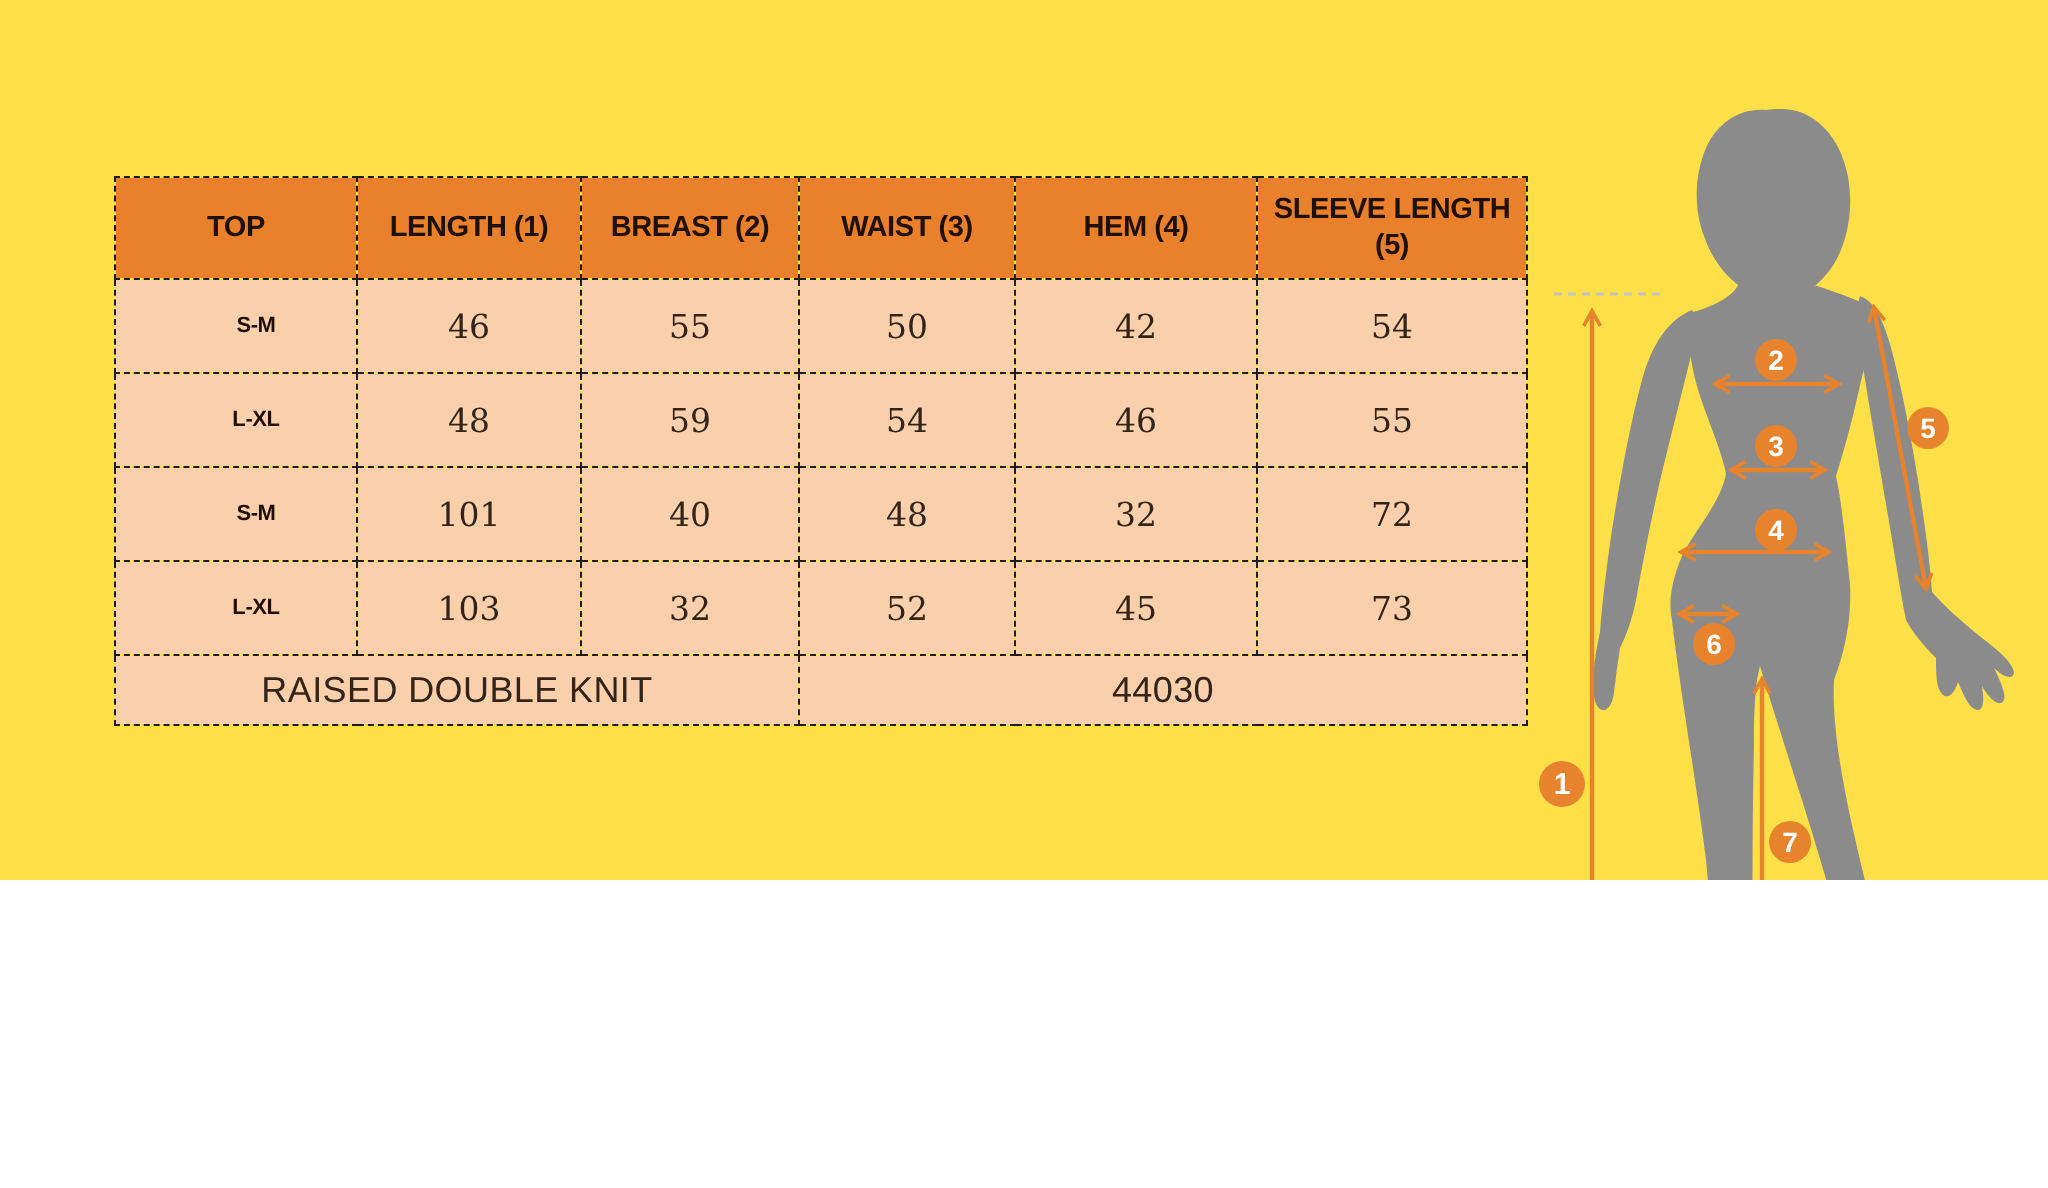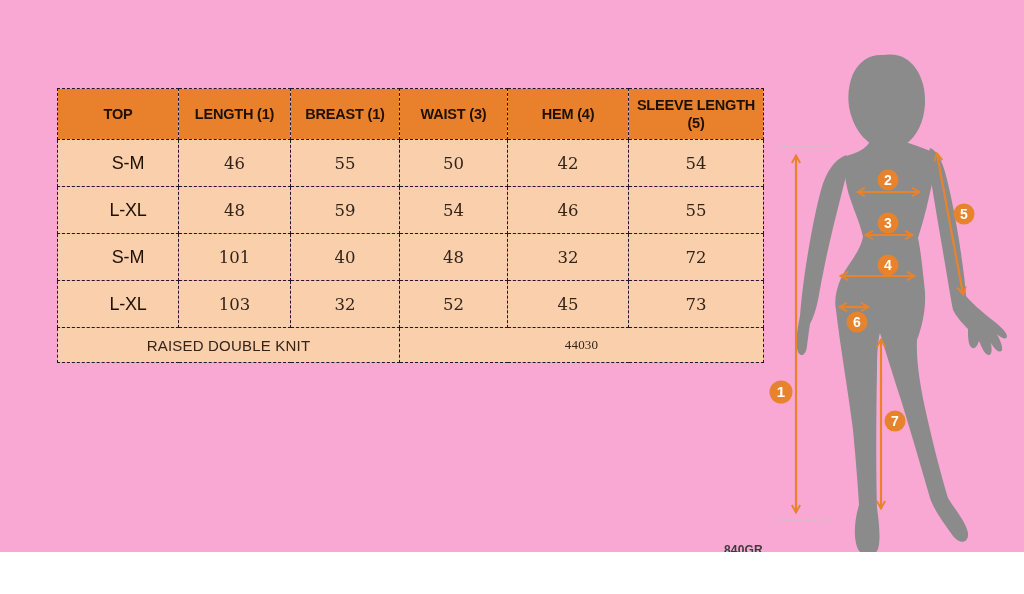--- a/index.html
+++ b/index.html
@@ -3,50 +3,50 @@
 <meta charset="utf-8">
 <style>
   :root{
     --orange:#E8802C; --peach:#F9CFAC; --border:#1c1c1c;
     --header-text:#1f1003; --data-text:#33241a;
     --gray:#8b8b8b; --arrow:#E8832D; --guide:#c4c4c4;
   }
   *{margin:0;padding:0;box-sizing:border-box}
   html,body{background:#fff}
   .canvas{
-    position:relative;width:1024px;height:552px;background:#f9a8d4;
+    position:relative;width:1024px;height:440px;background:#fde047;
     overflow:hidden;font-family:"Liberation Sans",sans-serif;
   }
   table.size-chart{
     position:absolute;left:57px;top:88px;width:706px;
     border-collapse:collapse;table-layout:fixed;
   }
   table.size-chart td{
     border:1.6px dashed var(--border);
     text-align:center;vertical-align:middle;
     overflow:hidden;
   }
   td.hd{
     background:var(--orange);color:var(--header-text);
     font-weight:bold;font-size:14.5px;letter-spacing:-0.2px;
     line-height:1.25;padding:0 6px;
   }
   td.sz{
     background:var(--peach);color:var(--header-text);
-    font-weight:normal;font-size:18px;letter-spacing:-0.2px;padding-left:20px;
+    font-weight:bold;font-size:11px;letter-spacing:-0.2px;padding-left:20px;
   }
   td.num{
     background:var(--peach);color:var(--data-text);
     font-family:"DejaVu Serif",serif;font-size:16.5px;
   }
   td.val{
     background:var(--peach);color:var(--data-text);
-    font-size:15px;letter-spacing:0.2px;
+    font-size:18px;letter-spacing:0.2px;
   }
-  td.val.num-val{font-family:Liberation Serif, serif;font-size:13px}
+  td.val.num-val{font-family:Liberation Sans, sans-serif;font-size:18px}
   .weight{
     position:absolute;left:57px;top:543px;width:706px;
     text-align:right;font-size:12px;font-weight:bold;
     color:#3c3c3c;letter-spacing:0.2px;
   }
   svg.figure{position:absolute;left:755px;top:45px;width:269px;height:525px}
   .marker-num{
     font-family:"Liberation Sans",sans-serif;font-weight:bold;
     fill:#ffffff;text-anchor:middle;
   }
@@ -62,21 +62,21 @@
         <col style="width:112px">
         <col style="width:109px">
       <col style="width:108px">
         <col style="width:121px">
         <col style="width:135px">
     </colgroup>
     <tbody>
       <tr style="height:51px">
         <td class="hd">TOP</td>
         <td class="hd">LENGTH (1)</td>
-        <td class="hd">BREAST (1)</td>
+        <td class="hd">BREAST (2)</td>
         <td class="hd">WAIST (3)</td>
         <td class="hd">HEM (4)</td>
         <td class="hd">SLEEVE LENGTH (5)</td>
       </tr>
       <tr style="height:47px">
         <td class="sz">S-M</td>
         <td class="num">46</td>
         <td class="num">55</td>
         <td class="num">50</td>
         <td class="num">42</td>

